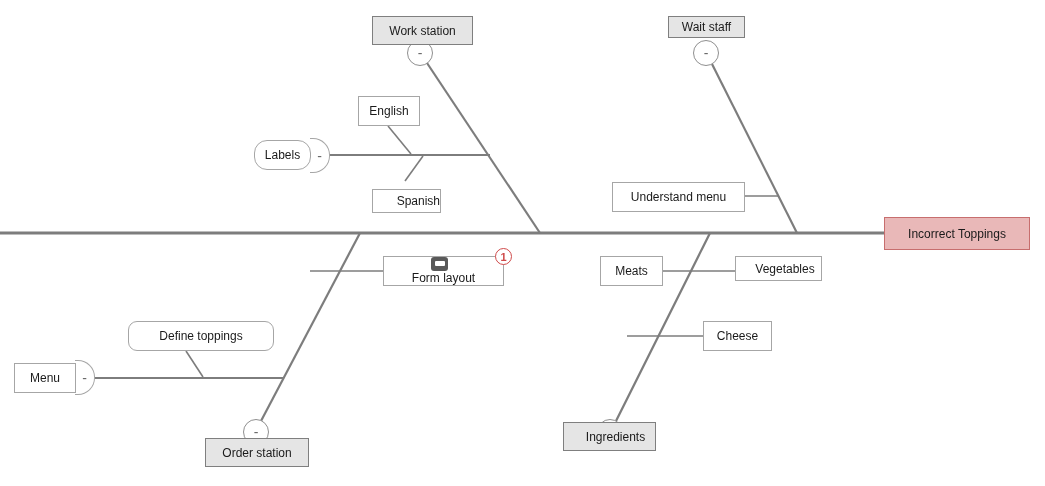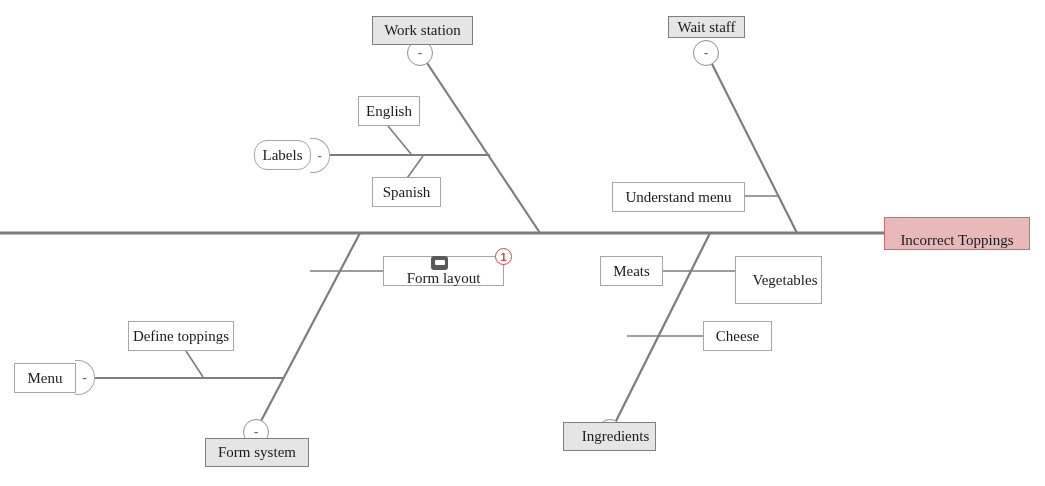--- a/index.html
+++ b/index.html
@@ -15,24 +15,24 @@
   svg.lines{position:absolute; left:0; top:0; z-index:0;}
   .ln{stroke:var(--line); fill:none;}
   .w3{stroke-width:3;}
   .w2{stroke-width:2.2;}
   .w1{stroke-width:1.6;}
 
   .node{
     position:absolute; box-sizing:border-box; z-index:2;
     border:1px solid var(--box-border); background:#ffffff;
     display:flex; align-items:center; justify-content:center;
-    font-size:15px; color:var(--text); white-space:nowrap;font-family:Liberation Serif, serif;
+    font-size:12px; color:var(--text); white-space:nowrap;
   }
   .cat{background:var(--category-fill); border:1px solid var(--category-border);}
-  .effect{background:var(--effect-fill); border:1px solid var(--effect-border);align-items:flex-end;}
+  .effect{background:var(--effect-fill); border:1px solid var(--effect-border);}
 
   .collapse-circle{
     position:absolute; width:26px; height:26px; border-radius:50%; z-index:1;
     border:1px solid #8f8f8f; background:#fff; box-sizing:border-box;
     display:flex; align-items:center; justify-content:center;
     color:#6b6b6b; font-size:14px; line-height:1;
   }
   .tab{
     position:absolute; width:20px; height:35px; z-index:1; box-sizing:border-box;
     border:1px solid var(--box-border); border-left:none;
@@ -53,27 +53,27 @@
     display:inline-flex; align-items:center; justify-content:center; margin-right:8px;
     flex:0 0 auto;
   }
   .note-inner{width:10px; height:5px; background:#fff; border-radius:1px; display:block; margin-top:-1px;}
 
   
   .p-work-station{left:372px; top:16px; width:101px; height:29px;}
   .p-wait-staff{left:668px; top:16px; width:77px; height:22px;}
   .p-english{left:358px; top:96px; width:62px; height:30px;}
   .p-labels{left:254px; top:140px; width:57px; height:30px;border-radius:13px;}
-  .p-spanish{left:372px; top:177px; width:69px; height:30px;}
+  .p-spanish{left:372px; top:189px; width:69px; height:24px;justify-content:flex-end;}
   .p-understand-menu{left:612px; top:182px; width:133px; height:30px;}
   .p-handwriting{left:206px; top:256px; width:105px; height:30px;}
   .p-form-layout{left:383px; top:256px; width:121px; height:30px;flex-direction:column;}
   .p-meats{left:600px; top:256px; width:63px; height:30px;}
-  .p-vegetables{left:735px; top:256px; width:87px; height:48px;padding-left:13px;}
-  .p-define-toppings{left:128px; top:321px; width:106px; height:30px;}
+  .p-vegetables{left:735px; top:256px; width:87px; height:25px;padding-left:13px;}
+  .p-define-toppings{left:128px; top:321px; width:146px; height:30px;border-radius:9px;}
   .p-substitutions{left:523px; top:321px; width:105px; height:30px;}
   .p-cheese{left:703px; top:321px; width:69px; height:30px;}
   .p-menu{left:14px; top:363px; width:62px; height:30px;}
   .p-order-system{left:205px; top:438px; width:104px; height:29px;}
   .p-ingredients{left:563px; top:422px; width:93px; height:29px;padding-left:12px;}
   .p-effect{left:884px; top:217px; width:146px; height:33px;}
 
   
   .c-work-station{left:407px; top:40px;}
   .c-wait-staff{left:693px; top:40px;}
@@ -124,21 +124,21 @@
     <span>-</span>
   </div>
 
   <div class="node cat p-work-station">
     <span>Work station</span>
   </div>
   <div class="node cat p-wait-staff">
     <span>Wait staff</span>
   </div>
   <div class="node cat p-order-system">
-    <span>Form system</span>
+    <span>Order station</span>
   </div>
   <div class="node cat p-ingredients">
     <span>Ingredients</span>
   </div>
 
   <div class="node p-english">
     <span>English</span>
   </div>
   <div class="node p-labels">
     <span>Labels</span>

